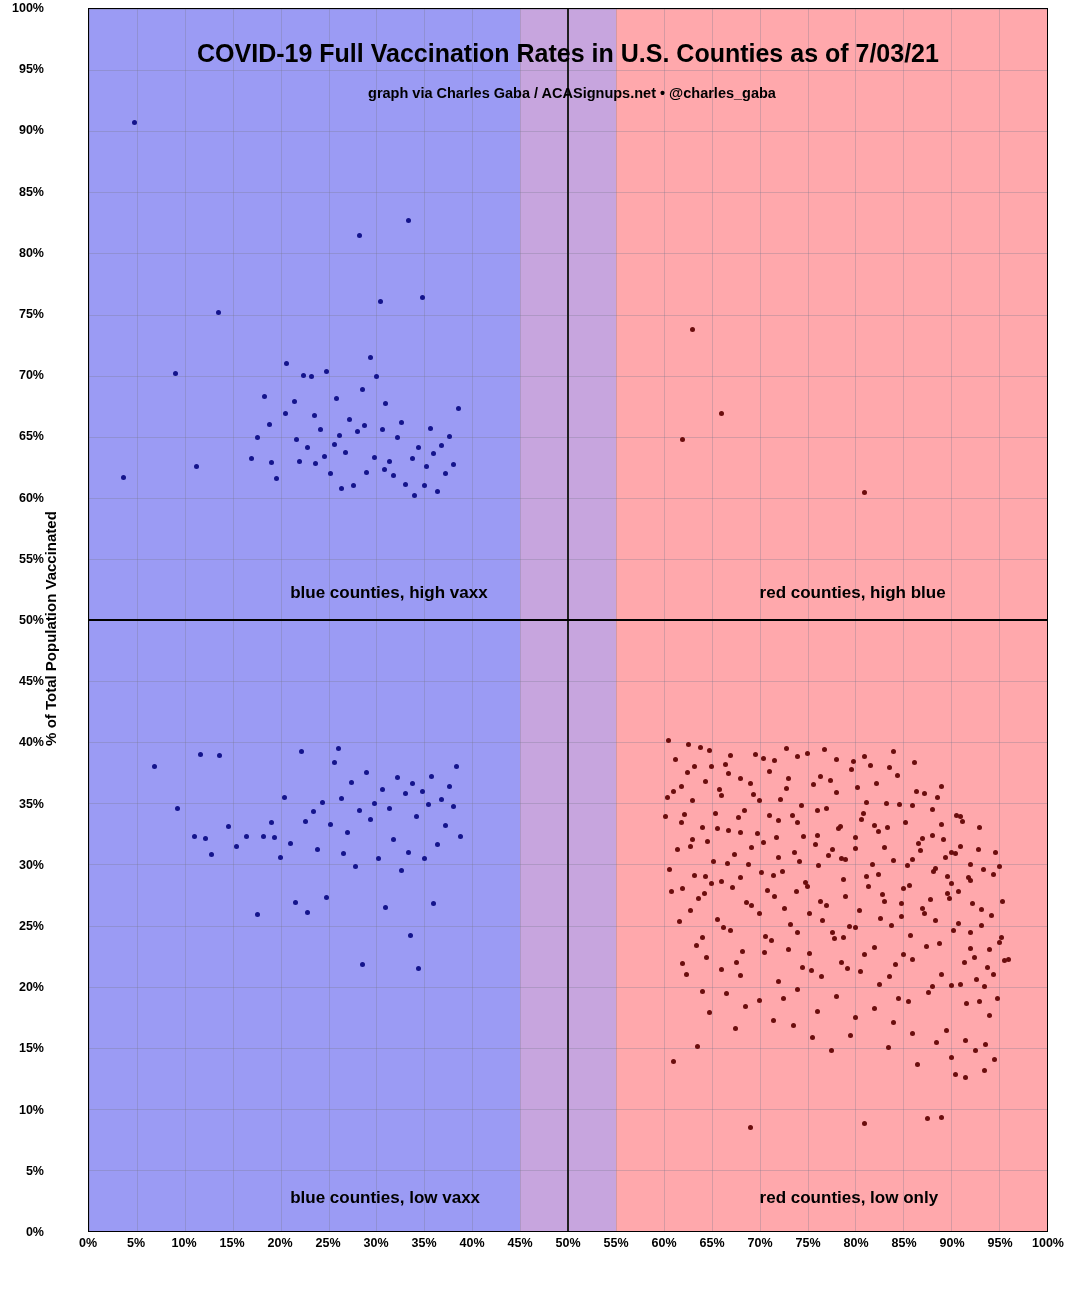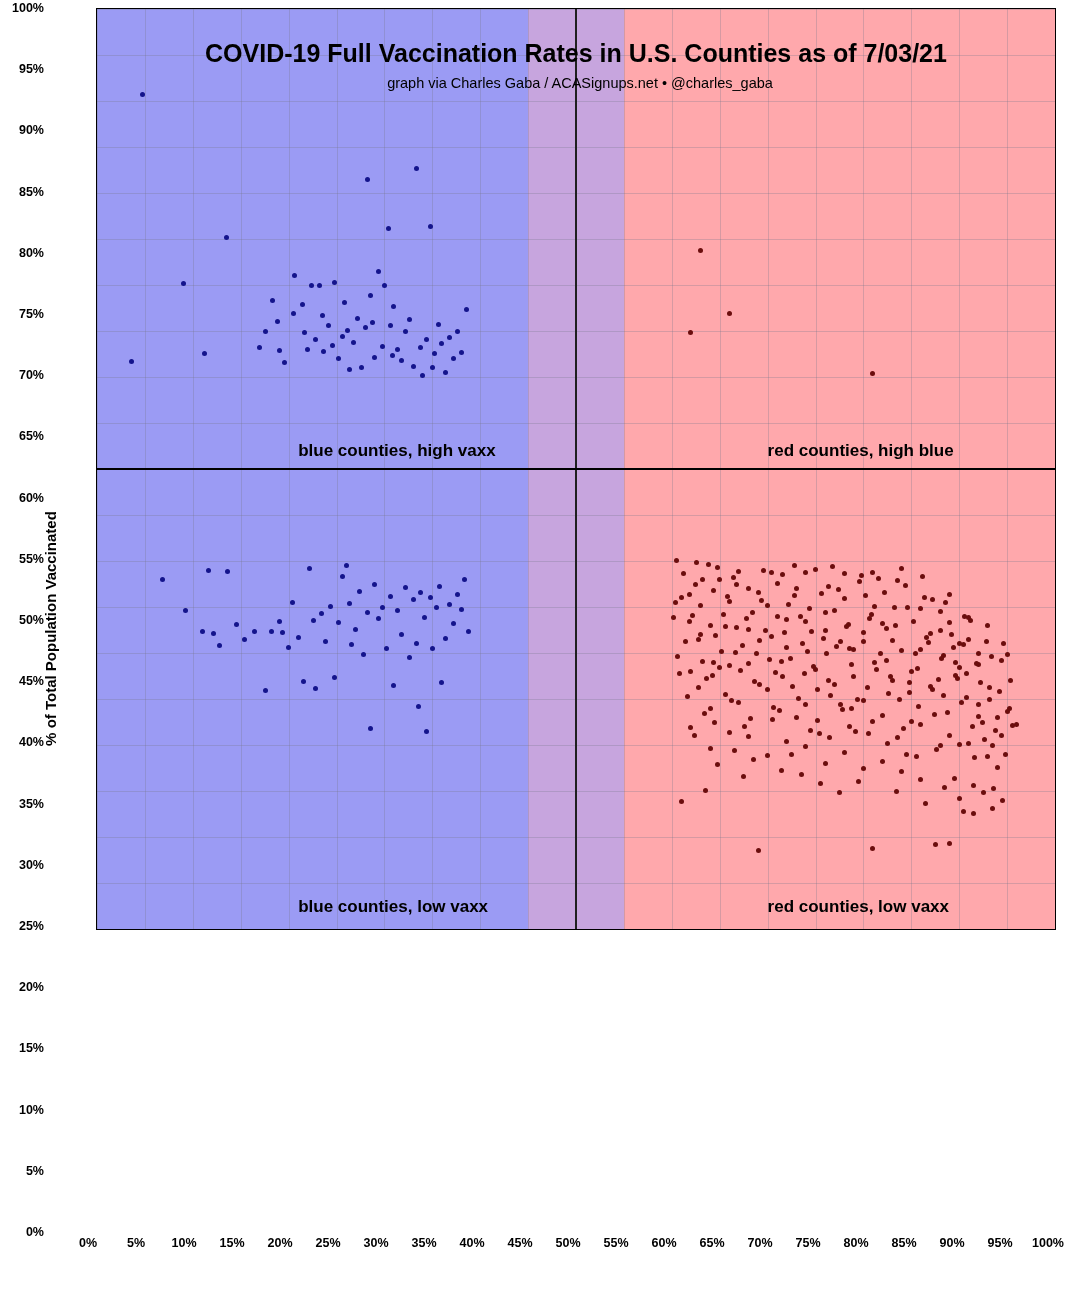--- a/index.html
+++ b/index.html
@@ -13,24 +13,24 @@
   #page {
     position: relative;
     width: 1081px;
     height: 1297px;
     background: #ffffff;
     overflow: hidden;
   }
   
   #plot {
     position: absolute;
-    left: 96px;
+    left: 88px;
     top: 8px;
     width: 960px;
-    height: 922px;
+    height: 1224px;
     background: #4d7c0f;
     border: 1px solid #000000;
     box-sizing: border-box;
     overflow: hidden;
   }
   .band {
     position: absolute;
     top: 0;
     bottom: 0;
   }
@@ -101,21 +101,21 @@
     color: #000;
     letter-spacing: 0px;
   }
   .subtitle {
     font-size: 14.5px;
     font-weight: bold;
     color: #000;
     margin-top: 6px;
   }
   .subtitle.sub2 { margin-top: 3px; }
-  .subtitle.sub3 { margin-top: 7px; font-weight: normal; padding-left: 8px; }
+  .subtitle.sub3 { margin-top: 17px; font-weight: bold; padding-left: 8px; }
   .subtitle.sub4 { margin-top: 6px; font-weight: bold; }
 
   
   .quad-label {
     position: absolute;
     font-size: 17px;
     font-weight: bold;
     color: #000;
     white-space: nowrap;
   }
@@ -652,21 +652,21 @@
 
     <div id="title-block">
       <div id="chart-title">COVID-19 Full Vaccination Rates in U.S. Counties as of 7/03/21</div>
       <div class="subtitle sub3">graph via Charles Gaba / ACASignups.net • @charles_gaba</div>
     </div>
 
     <div id="quadrant-labels">
         <div class="quad-label" style="left: 21%; top: 47%;">blue counties, high vaxx</div>
         <div class="quad-label" style="left: 70%; top: 47%;">red counties, high blue</div>
         <div class="quad-label" style="left: 21%; top: 96.5%;">blue counties, low vaxx</div>
-        <div class="quad-label" style="left: 70%; top: 96.5%;">red counties, low vaxx</div>
+        <div class="quad-label" style="left: 70%; top: 96.5%;">red counties, low only</div>
       </div>
   </div>
 
   <div id="yticks">
       <div class="ytick" style="top: 1232px;">0%</div>
       <div class="ytick" style="top: 1170.8px;">5%</div>
       <div class="ytick" style="top: 1109.6px;">10%</div>
       <div class="ytick" style="top: 1048.4px;">15%</div>
       <div class="ytick" style="top: 987.2px;">20%</div>
       <div class="ytick" style="top: 926px;">25%</div>

